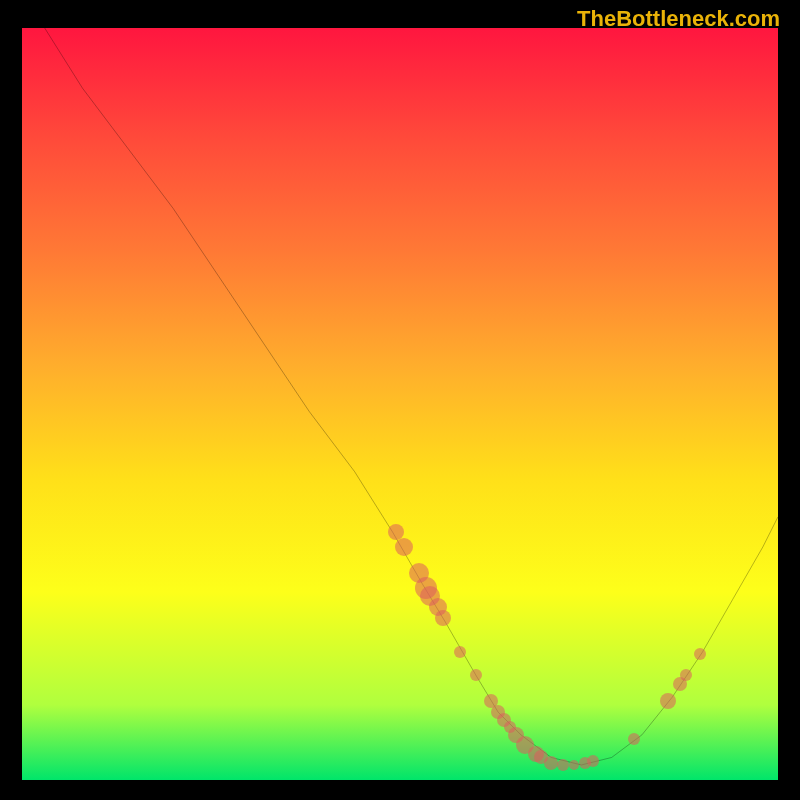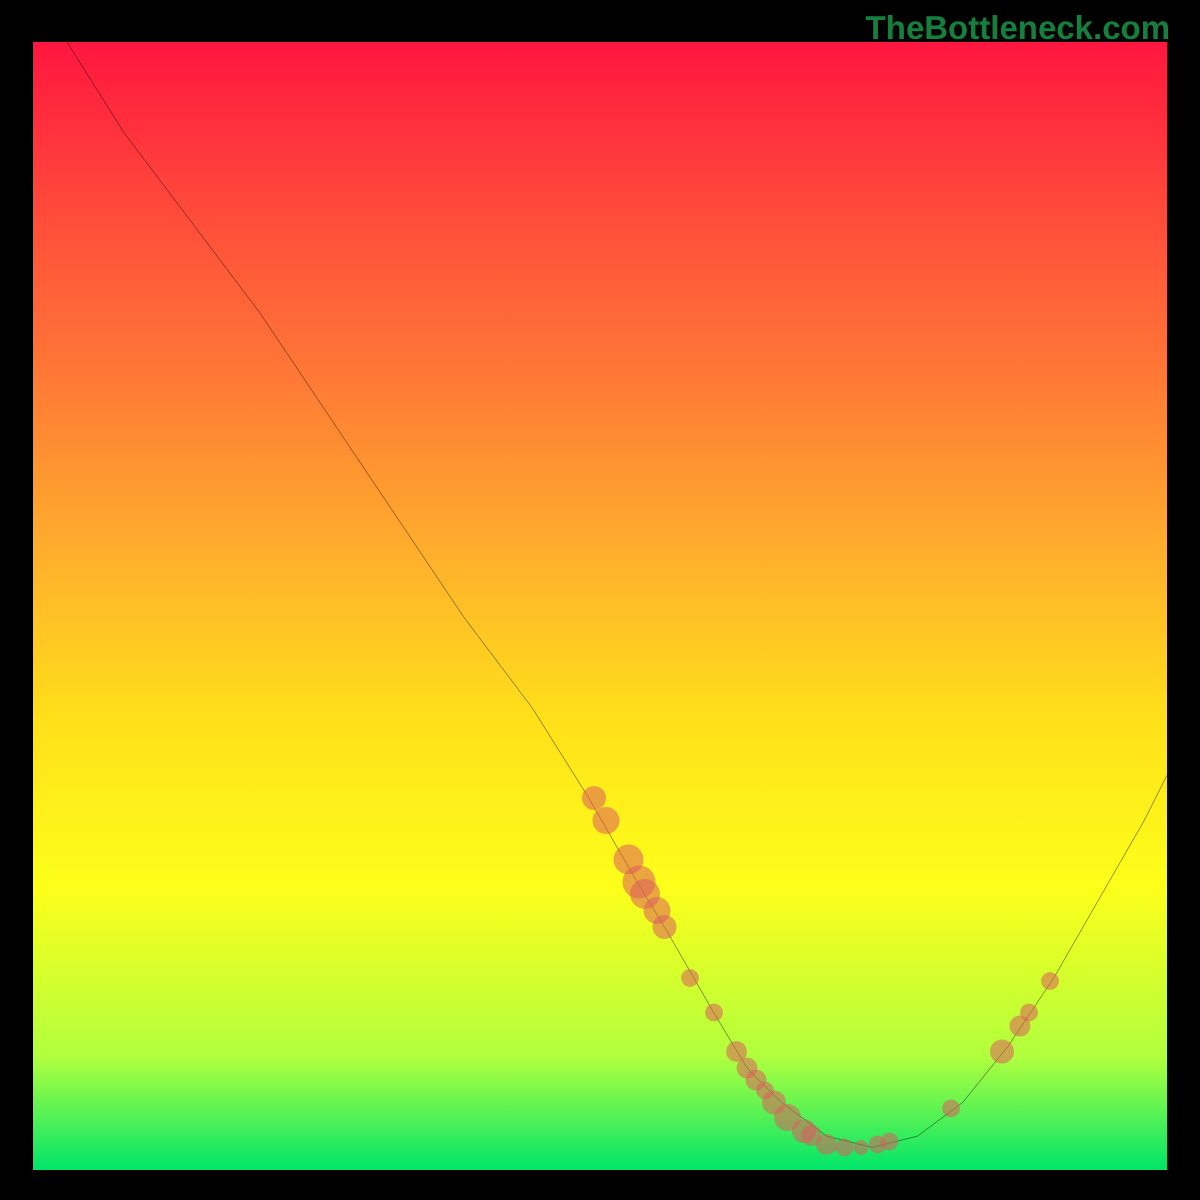--- a/index.html
+++ b/index.html
@@ -1,17 +1,17 @@
 <!DOCTYPE html>
 <html><head>
 <meta charset="utf-8">
 <style>
   * { margin: 0; padding: 0; box-sizing: border-box; }
   body { background: #000; width: 800px; height: 800px; position: relative; font-family: Arial, sans-serif; }
-  .watermark { position: absolute; top: 6px; right: 20px; color: #15803d; font-size: 22px; font-weight: bold; z-index: 10; }
+  .watermark { position: absolute; top: 6px; right: 20px; color: #eab308; font-size: 22px; font-weight: bold; z-index: 10; }
   .plot-area { position: absolute; top: 28px; left: 22px; width: 756px; height: 752px; background: linear-gradient(to bottom,
       #ff163f 0%, #ff4b3a 15%, #ff7a35 30%, #ffae2c 45%, #ffe019 60%, #fdff1a 75%, #b0ff3e 90%, #00e56a 100%);
   }
   .curve { position: absolute; top: 0; left: 0; width: 100%; height: 100%; }
   .marker { position: absolute; border-radius: 50%; background: rgba(220,92,92,0.55); transform: translate(-50%, -50%); }
 </style>
 </head>
 <body>
 
 <div class="watermark">TheBottleneck.com</div>

